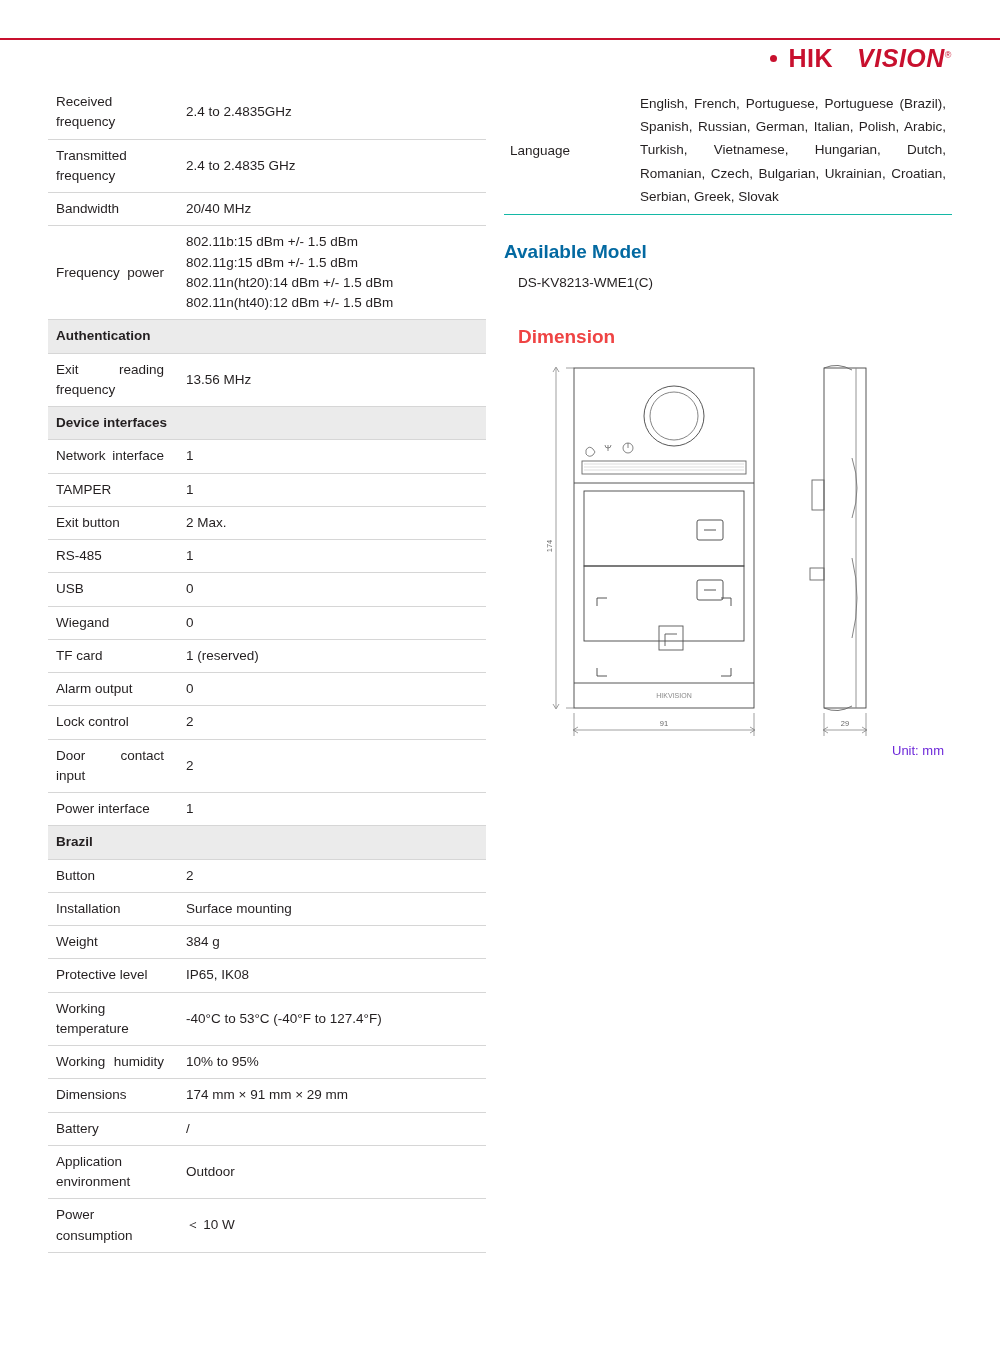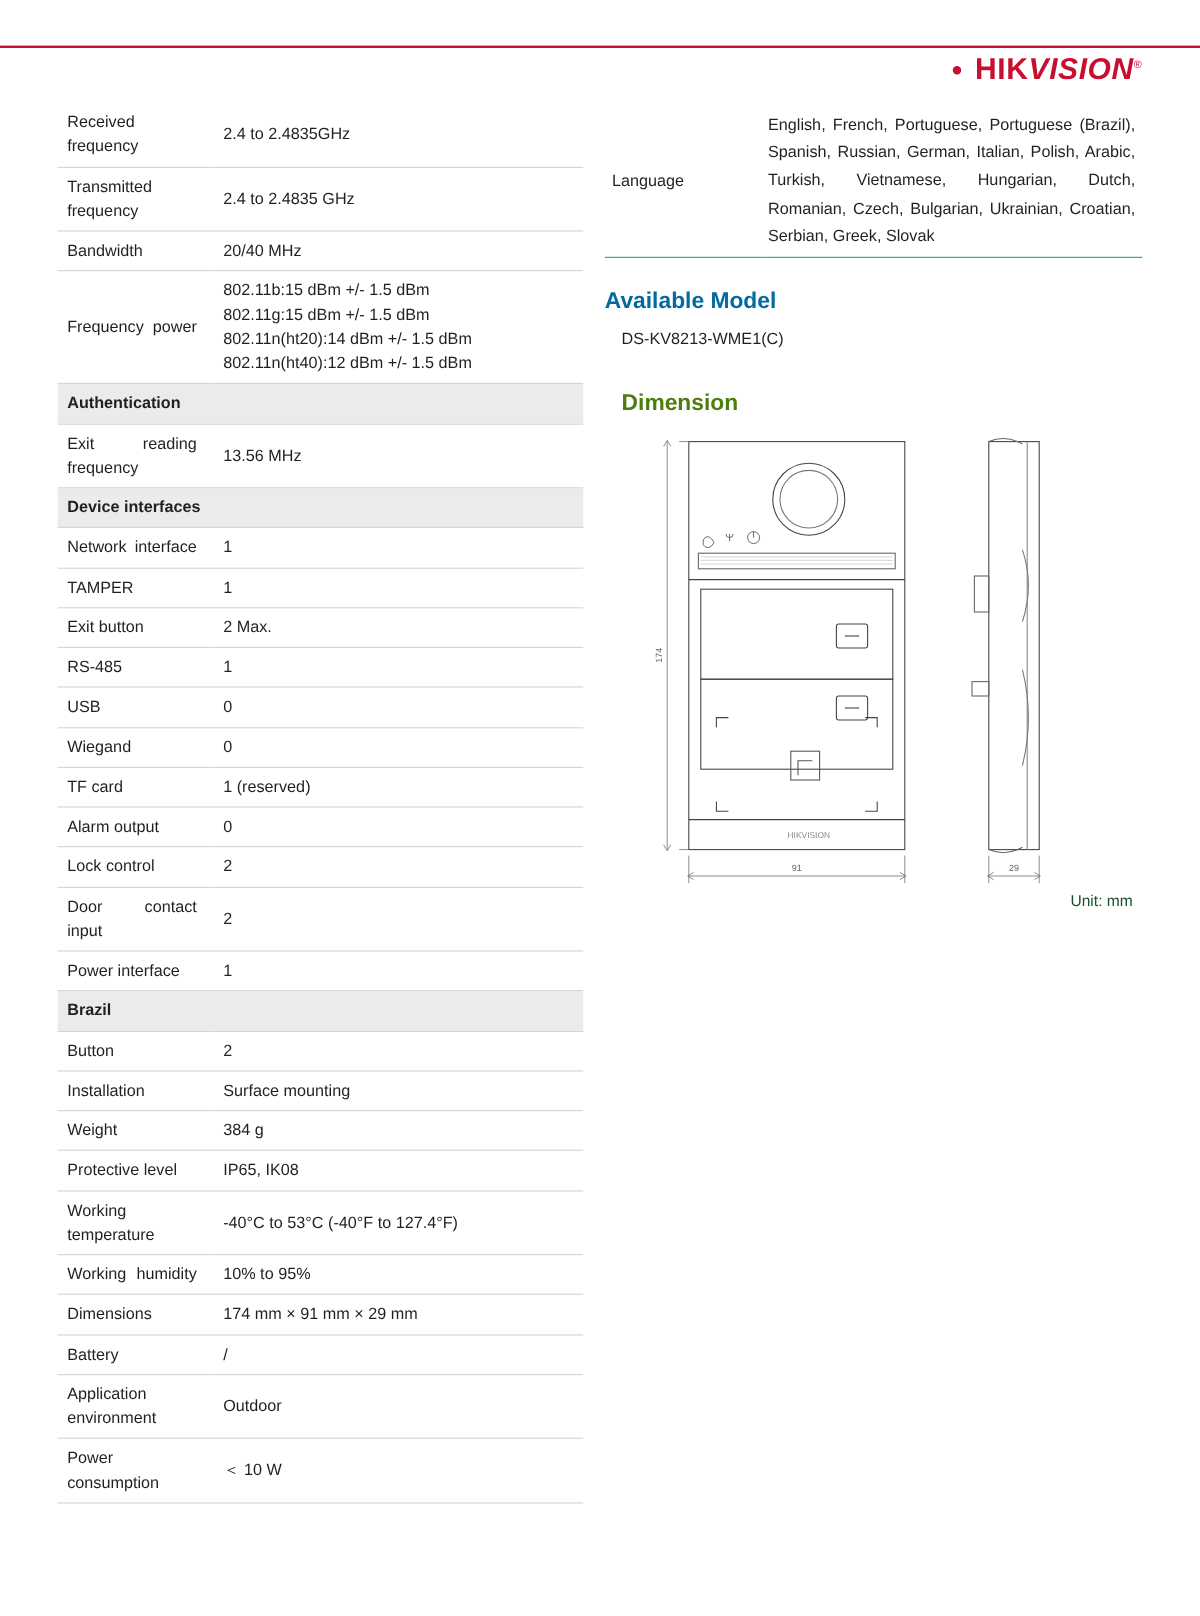--- a/index.html
+++ b/index.html
@@ -34,21 +34,21 @@
     display: inline-block;
     margin-right: 2px;
   }
   .brand-text {
     font-size: 25px;
     font-weight: bold;
     color: #c8102e;
     letter-spacing: 0.5px;
     font-family: "Liberation Sans", sans-serif;
   }
-  .brand-text .slant { font-style: italic; }
+  .brand-text .slant { font-style: italic; margin-left: 24px; }
   .brand-reg {
     font-size: 9px;
     vertical-align: super;
     color: #c8102e;
     font-weight: normal;
   }
 
   
   .left-col {
     position: absolute;
@@ -110,35 +110,35 @@
     color: #0369a1;
     font-size: 19px;
     font-weight: bold;
     margin: 26px 0 12px 0;
   }
   .model-text {
     font-size: 13.5px;
     margin-left: 14px;
   }
   h2.dimhead {
-    color: #4d7c0f;
+    color: #ef4444;
     font-size: 19px;
     font-weight: bold;
     margin: 36px 0 10px 14px;
   }
   .dim-area {
     position: relative;
     width: 448px;
     height: 410px;
   }
   .unit-label {
     position: absolute;
     right: 8px; bottom: 10px;
     font-size: 13px;
-    color: #14532d;
+    color: #6d28d9;
   }
 </style>
 </head>
 <body>
 
 <div class="top-rule"></div>
 
 <div class="brand">
   <span class="brand-dot"></span>
   <span class="brand-text"><span>HIK</span><span class="slant">VISION</span><span class="brand-reg">®</span></span>

